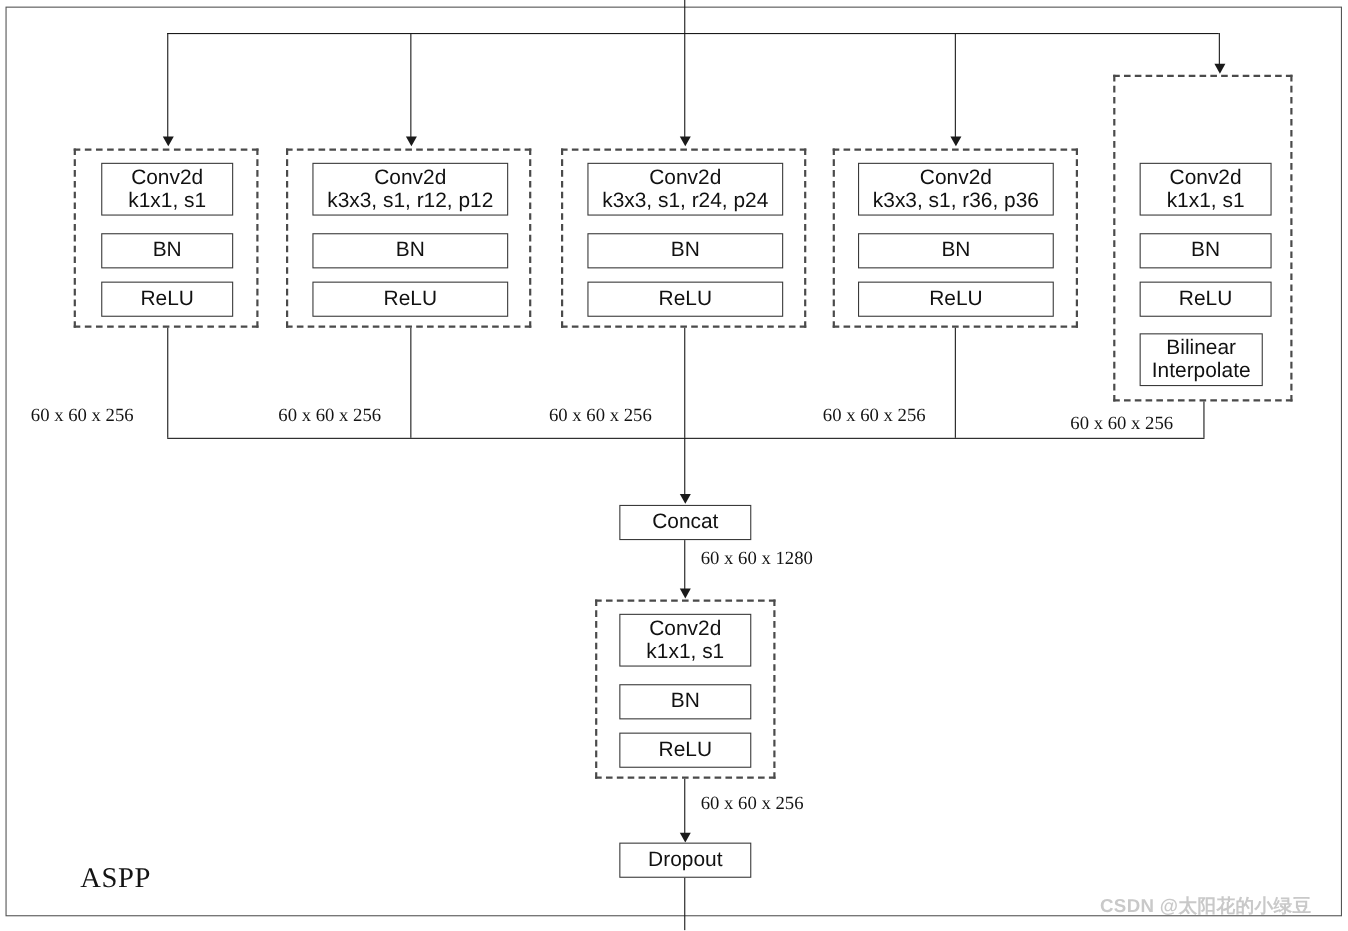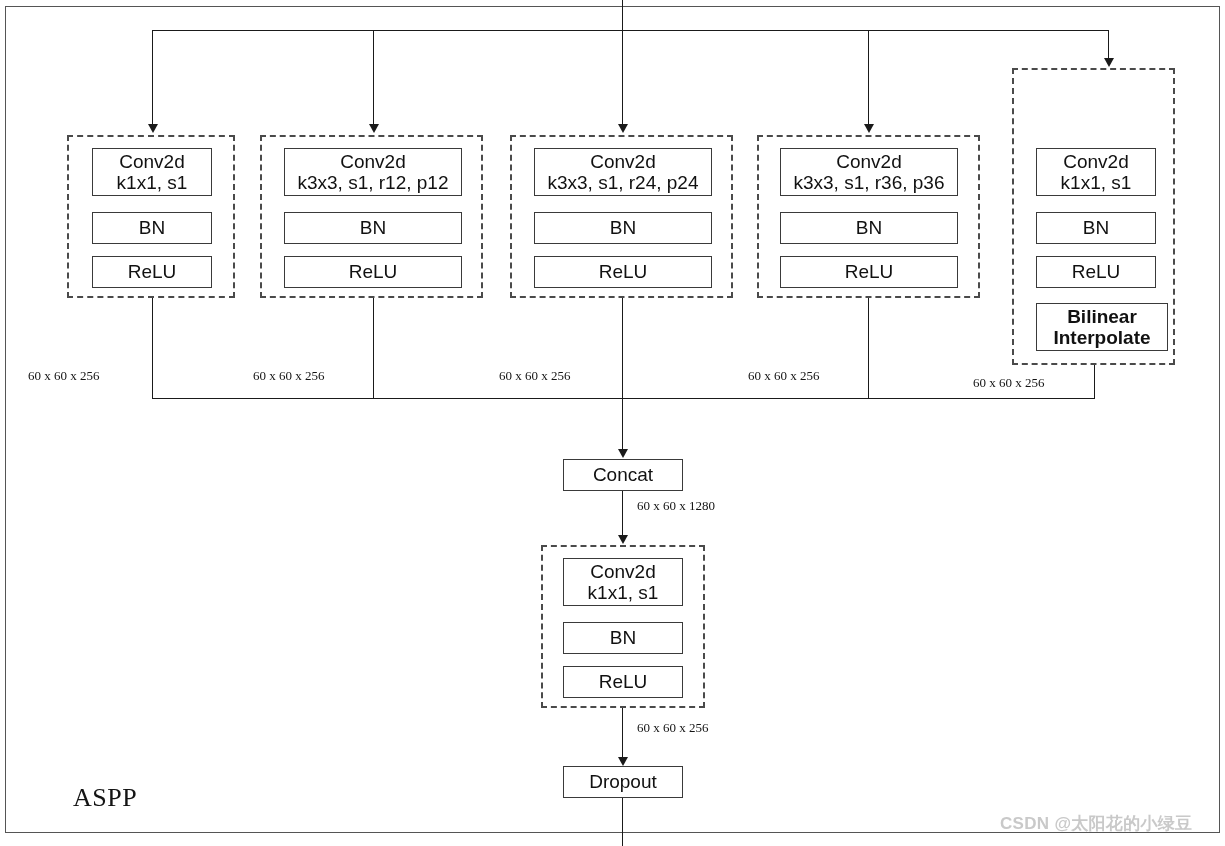--- a/index.html
+++ b/index.html
@@ -59,21 +59,21 @@
     font-size:19px;
     color:#111;
     line-height:1.12;
     white-space:pre-line;
   }
 
   
   .dim{
     position:absolute;
     font-family:"Liberation Serif", serif;
-    font-size:13px;
+    font-size:17px;
     color:#141414;
     white-space:nowrap;
   }
 
   
   .watermark{
     position:absolute;
     font-family:"Liberation Sans", sans-serif;
     font-size:17px;
     color:#c9c9c9;
@@ -130,21 +130,21 @@
   <div class="op" style="left:780px;top:148px;width:178px;height:48px;">Conv2d
 k3x3, s1, r36, p36</div>
   <div class="op" style="left:780px;top:212px;width:178px;height:32px;">BN</div>
   <div class="op" style="left:780px;top:256px;width:178px;height:32px;">ReLU</div>
 
   <div class="branch" style="left:1012px;top:68px;width:163px;height:297px;"></div>
   <div class="op" style="left:1036px;top:148px;width:120px;height:48px;">Conv2d
 k1x1, s1</div>
   <div class="op" style="left:1036px;top:212px;width:120px;height:32px;">BN</div>
   <div class="op" style="left:1036px;top:256px;width:120px;height:32px;">ReLU</div>
-  <div class="op" style="left:1036px;top:303px;width:132px;height:48px;font-weight:bold;">Bilinear
+  <div class="op" style="left:1036px;top:303px;width:112px;height:48px;">Bilinear
 Interpolate</div>
 
   <div class="vline" style="left:152px;top:298px;height:100px;"></div>
   <div class="vline" style="left:373px;top:298px;height:100px;"></div>
   <div class="vline" style="left:622px;top:298px;height:100px;"></div>
   <div class="vline" style="left:868px;top:298px;height:100px;"></div>
   <div class="vline" style="left:1094px;top:365px;height:33px;"></div>
 
   <div class="hline" style="left:152px;top:398px;width:943px;"></div>
 

